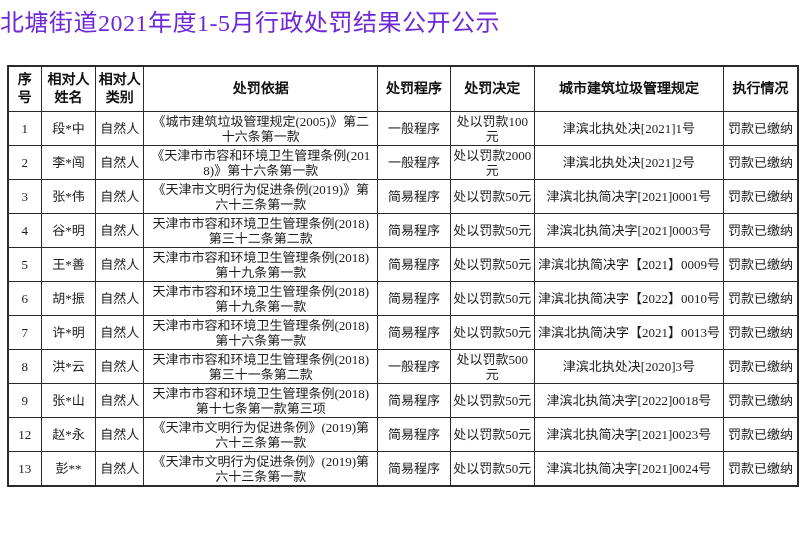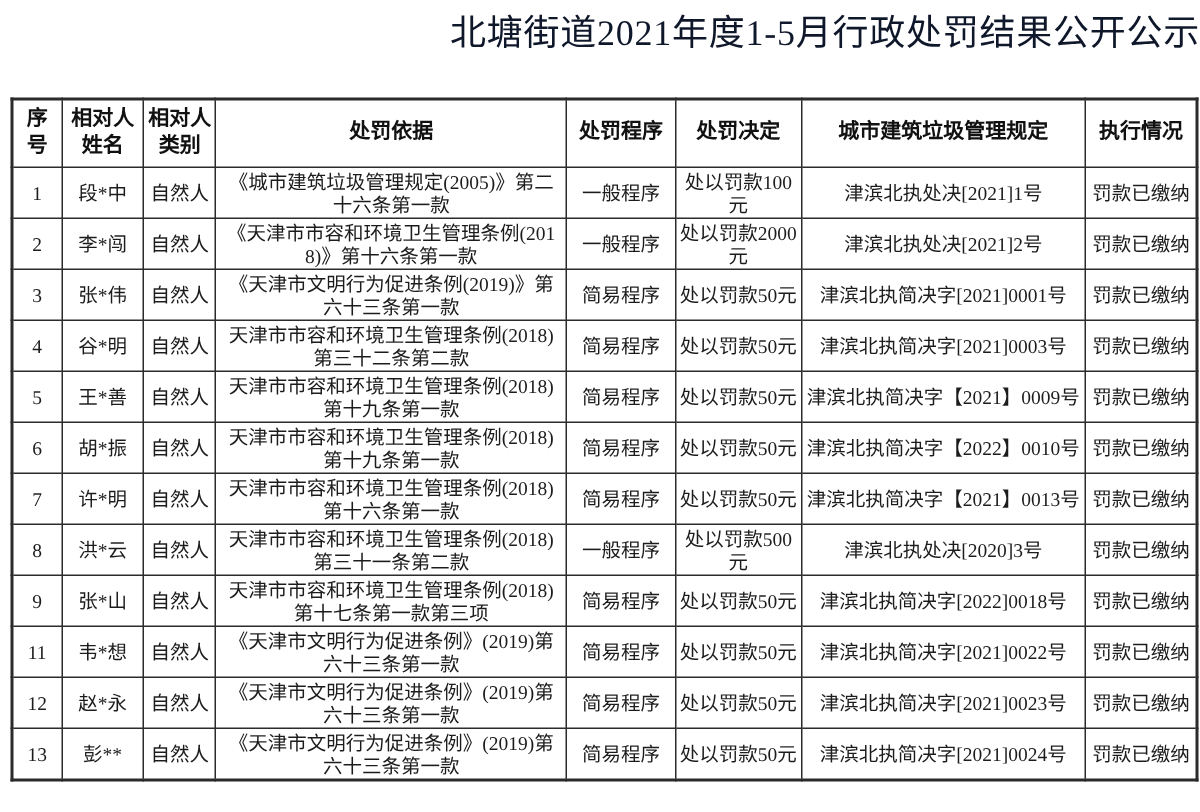--- a/index.html
+++ b/index.html
@@ -10,25 +10,25 @@
   body {
     width: 800px;
     height: 541px;
     overflow: hidden;
     font-family: "Liberation Serif", "DejaVu Serif", serif;
     color: #1c1c1c;
   }
   .page-title {
     margin-top: 7px;
     height: 58px;
-    text-align: right;
+    text-align: left;
     font-size: 24px;
     line-height: 32px;
     letter-spacing: 0.5px;
-    color: #0f172a;
+    color: #6d28d9;
   }
   table.penalty-table {
     table-layout: fixed;
     border-collapse: collapse;
     width: 792px;
     margin-left: 7px;
     border: 2px solid #2b2b2b;
   }
   th, td {
     border: 1px solid #2b2b2b;
@@ -173,30 +173,20 @@
         <td>9</td>
         <td>张*山</td>
         <td>自然人</td>
         <td>天津市市容和环境卫生管理条例(2018)第十七条第一款第三项</td>
         <td>简易程序</td>
         <td>处以罚款50元</td>
         <td>津滨北执简决字[2022]0018号</td>
         <td>罚款已缴纳</td>
       </tr>
       <tr>
-        <td>11</td>
-        <td>韦*想</td>
-        <td>自然人</td>
-        <td>《天津市文明行为促进条例》(2019)第六十三条第一款</td>
-        <td>简易程序</td>
-        <td>处以罚款50元</td>
-        <td>津滨北执简决字[2021]0022号</td>
-        <td>罚款已缴纳</td>
-      </tr>
-      <tr>
         <td>12</td>
         <td>赵*永</td>
         <td>自然人</td>
         <td>《天津市文明行为促进条例》(2019)第六十三条第一款</td>
         <td>简易程序</td>
         <td>处以罚款50元</td>
         <td>津滨北执简决字[2021]0023号</td>
         <td>罚款已缴纳</td>
       </tr>
       <tr>

